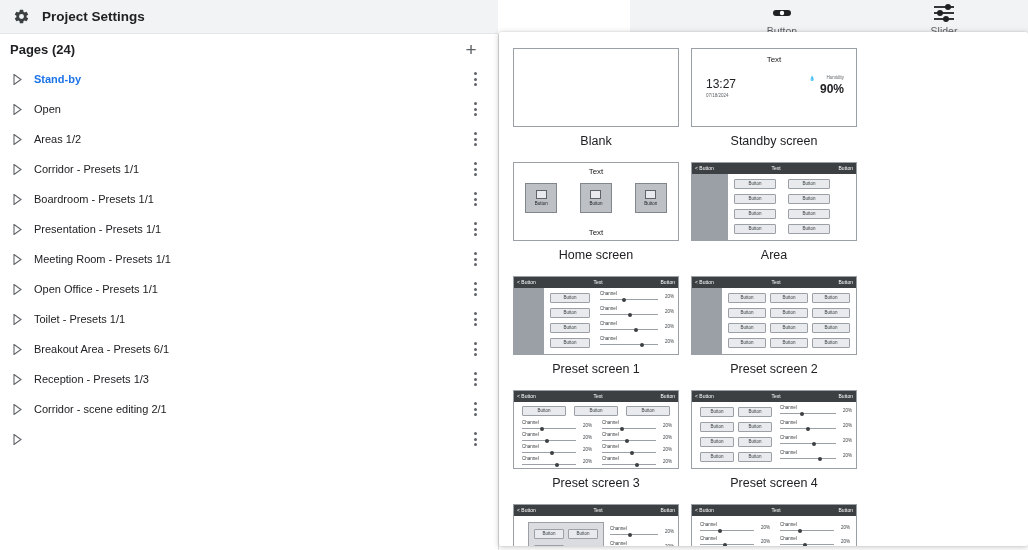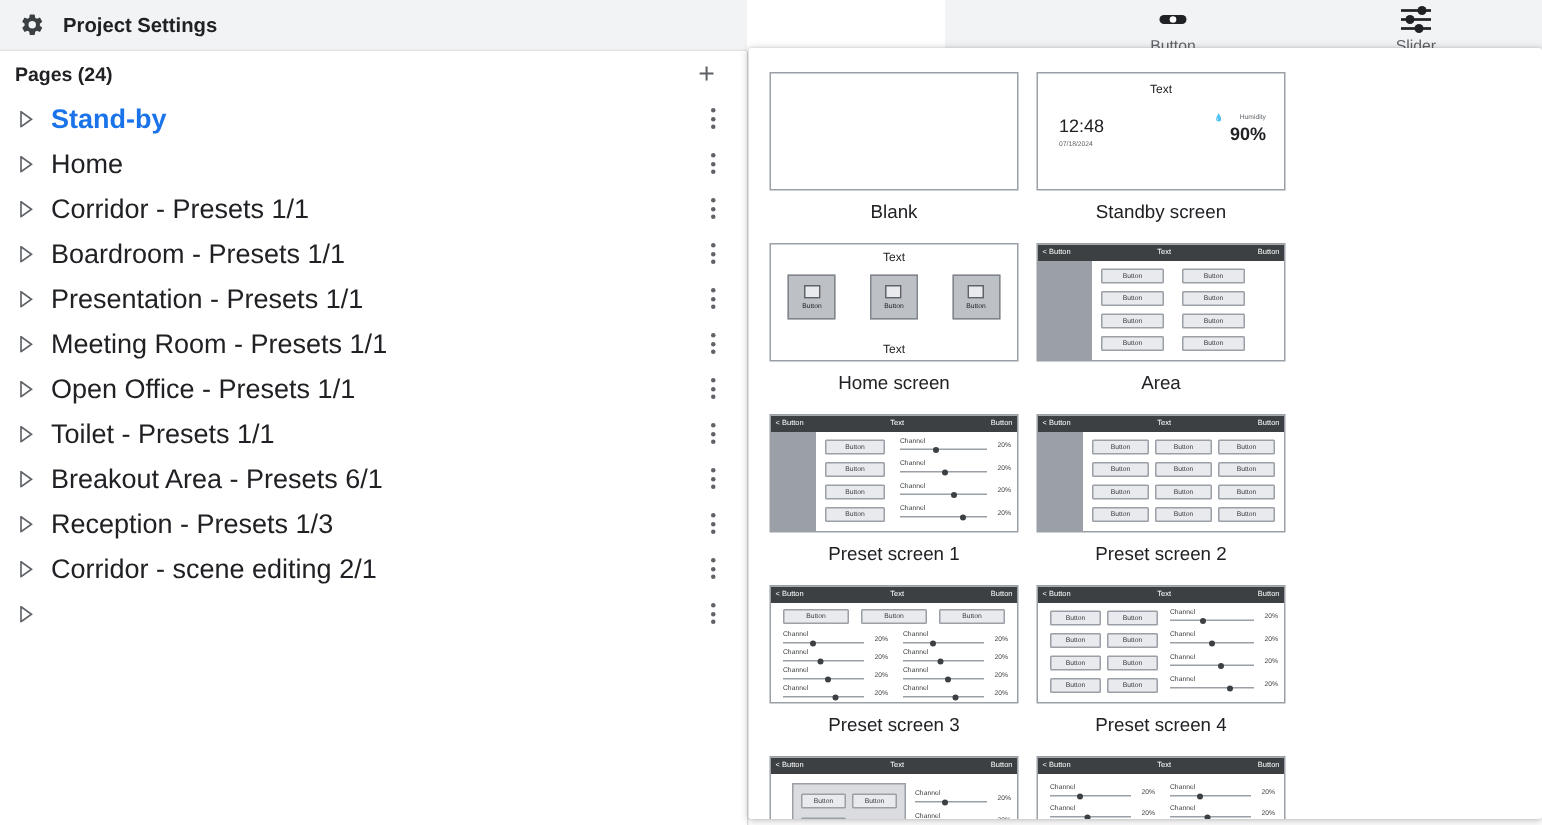--- a/index.html
+++ b/index.html
@@ -65,21 +65,21 @@
   .page-row {
     position: relative; height: 30px; display: flex; align-items: center;
     padding-left: 8px; cursor: pointer;
   }
   .page-row .caret {
     width: 18px; height: 18px; display: flex; align-items: center; justify-content: center;
     color: #5f6368;
   }
   .page-row .caret svg { display: block; }
   .page-row .p-label {
-    margin-left: 8px; font-size: 18px; color: #202124; white-space: nowrap;
+    margin-left: 8px; font-size: 11px; color: #202124; white-space: nowrap;
   }
   .page-row.selected .p-label { color: #1a73e8; font-weight: bold; }
   .page-row .kebab {
     position: absolute; right: 14px; top: 6px; width: 18px; height: 18px;
     display: flex; flex-direction: column; align-items: center; justify-content: center;
     gap: 2.5px; cursor: pointer;
   }
   .kebab i { display: block; width: 3px; height: 3px; border-radius: 50%; background: #5f6368; }
 
   
@@ -203,21 +203,34 @@
             <i></i>
             <i></i>
           </span>
         </div>
         <div class="page-row">
           <span class="caret">
             <svg width="9" height="11" viewBox="0 0 9 11">
               <path d="M1 0.5 L8 5.5 L1 10.5 Z" fill="none" stroke="#5f6368" stroke-width="1.1"></path>
             </svg>
           </span>
-          <span class="p-label">Home</span>
+          <span class="p-label">Open</span>
+          <span class="kebab">
+            <i></i>
+            <i></i>
+            <i></i>
+          </span>
+        </div>
+        <div class="page-row">
+          <span class="caret">
+            <svg width="9" height="11" viewBox="0 0 9 11">
+              <path d="M1 0.5 L8 5.5 L1 10.5 Z" fill="none" stroke="#5f6368" stroke-width="1.1"></path>
+            </svg>
+          </span>
+          <span class="p-label">Areas 1/2</span>
           <span class="kebab">
             <i></i>
             <i></i>
             <i></i>
           </span>
         </div>
         <div class="page-row">
           <span class="caret">
             <svg width="9" height="11" viewBox="0 0 9 11">
               <path d="M1 0.5 L8 5.5 L1 10.5 Z" fill="none" stroke="#5f6368" stroke-width="1.1"></path>
@@ -351,21 +364,21 @@
 
   <div class="popup">
     <div class="tpl-grid" id="tpl-grid">
         <div class="tpl-cell">
           <div class="tpl-thumb"></div>
           <div class="tpl-cap">Blank</div>
         </div>
         <div class="tpl-cell">
           <div class="tpl-thumb">
             <div class="sb-text">Text</div>
-            <div class="sb-time">12:48</div>
+            <div class="sb-time">13:27</div>
             <div class="sb-date">07/18/2024</div>
             <div class="sb-drop">💧</div>
             <div class="sb-hum-lbl">Humidity</div>
             <div class="sb-hum-val">90%</div>
           </div>
           <div class="tpl-cap">Standby screen</div>
         </div>
         <div class="tpl-cell">
           <div class="tpl-thumb">
             <div class="home-top">Text</div>

